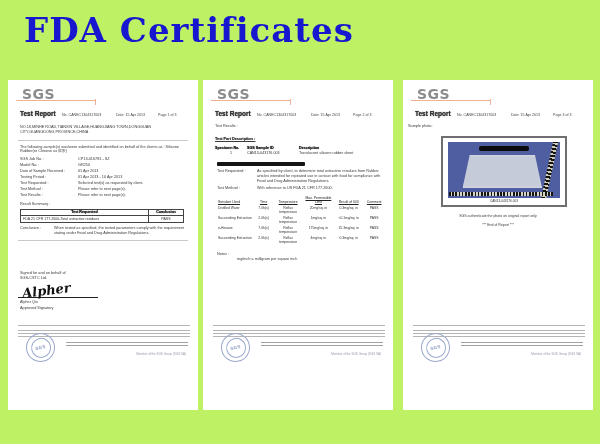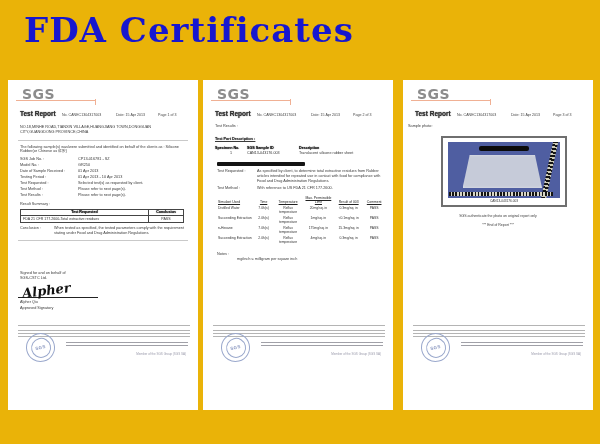--- a/index.html
+++ b/index.html
@@ -1,16 +1,16 @@
 <!DOCTYPE html>
 <html><head>
 <meta charset="utf-8">
 <style>
   html,body{margin:0;padding:0;background:#fff;}
-  .canvas{position:relative;width:600px;height:444px;background:#eab308;overflow:hidden;
+  .canvas{position:relative;width:600px;height:444px;background:#bef264;overflow:hidden;
           font-family:"Liberation Sans", sans-serif;color:#333;}
   .page-title{position:absolute;left:24px;top:10px;font-family:"DejaVu Serif", serif;
           font-weight:bold;font-size:34px;letter-spacing:1px;color:#1717cf;}
   .cert{position:absolute;top:80px;width:190px;height:330px;background:#fff;}
   .cert-1{left:8px;}  .cert-2{left:203px;}  .cert-3{left:403px;}
 
   
   .logo-wrap{position:relative;margin:5px 0 0 14px;width:58px;height:16px;}
   .logo{font-family:"DejaVu Sans", sans-serif;font-weight:bold;font-size:14px;color:#8c8c8c;letter-spacing:0.5px;}
   .logo-accent{position:absolute;left:-6px;right:-16px;bottom:0px;height:1px;background:#f0b094;}

